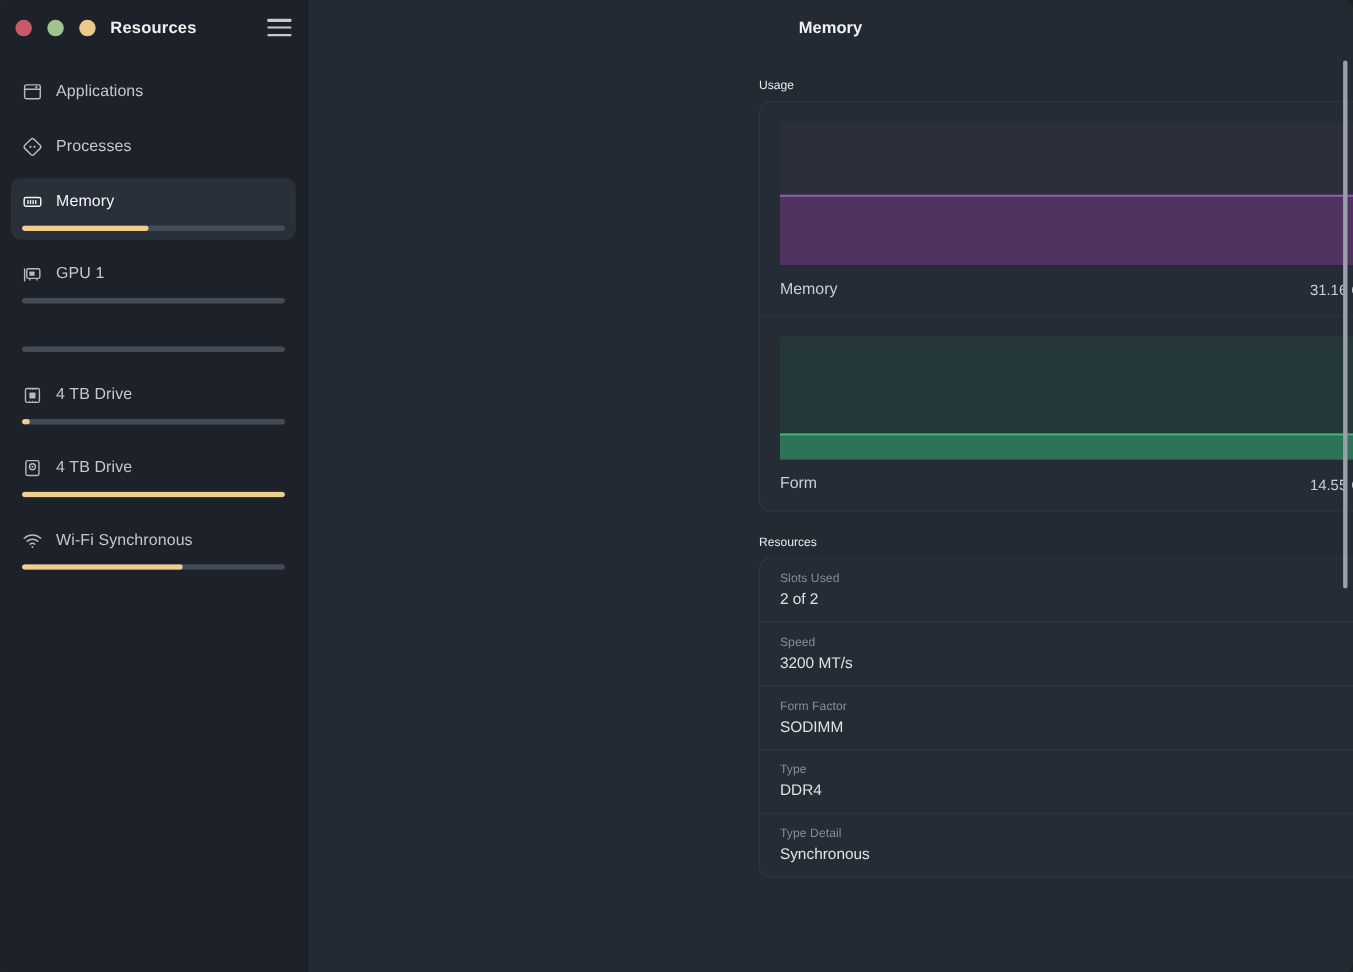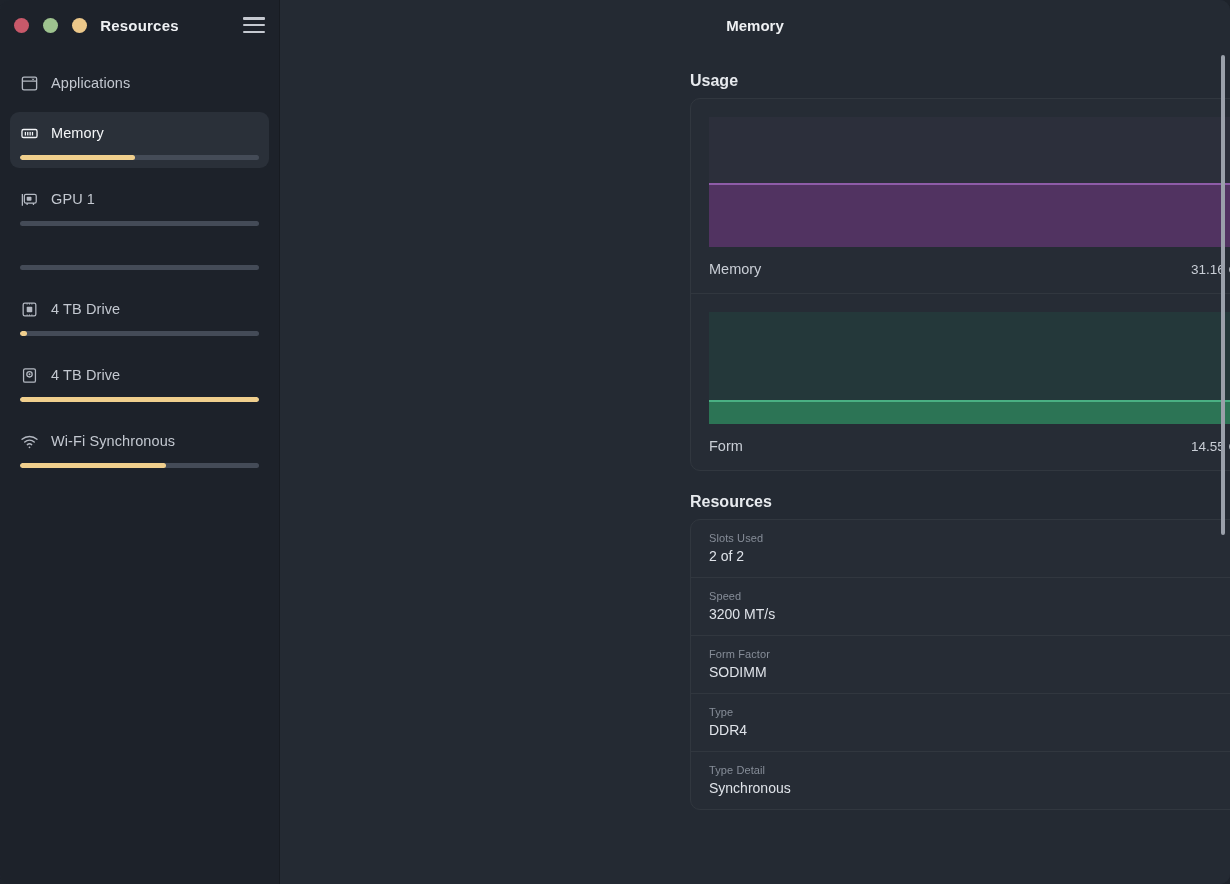--- a/index.html
+++ b/index.html
@@ -68,21 +68,21 @@
   .main {
     flex:1; height:884px; position:relative;
     background:#242a33; overflow:hidden;
   }
   .main-header {
     height:50px; display:flex; align-items:center; justify-content:center;
   }
   .main-title { font-size:15px; font-weight:bold; color:#eef0f3; }
   .content { padding:0 0 0 0; }
   .section-title {
-    font-size:16px; font-weight:bold; color:#e7eaee;
+    font-size:11px; font-weight:normal; color:#e7eaee;
     margin:22px 0 8px 410px;
   }
   .card {
     width:688px; margin-left:410px;
     background:#262c35;
     border:1px solid #31373f;
     border-radius:10px;
   }
 
   
@@ -148,20 +148,30 @@
         <div class="navitem">
           <div class="navrow">
             <span class="navicon"><svg viewBox="0 0 24 24" fill="none" stroke="currentColor" stroke-width="1.7">
                 <rect x="3" y="4" width="18" height="16" rx="2"></rect>
                 <path d="M3 9h18"></path>
                 <path d="M15.5 5.8l2 2M17.5 5.8l-2 2" stroke-width="1.2"></path>
               </svg></span>
             <span class="navlabel">Applications</span>
           </div>
         </div>
+        <div class="navitem">
+          <div class="navrow">
+            <span class="navicon"><svg viewBox="0 0 24 24" fill="none" stroke="currentColor" stroke-width="1.7">
+                <rect x="4.5" y="4.5" width="15" height="15" rx="2.5" transform="rotate(45 12 12)"></rect>
+                <circle cx="9.7" cy="12" r="1.3" fill="currentColor" stroke="none"></circle>
+                <circle cx="14.3" cy="12" r="1.3" fill="currentColor" stroke="none"></circle>
+              </svg></span>
+            <span class="navlabel">Processes</span>
+          </div>
+        </div>
         <div class="navitem selected">
           <div class="navrow">
             <span class="navicon"><svg viewBox="0 0 24 24" fill="none" stroke="currentColor" stroke-width="1.7">
                 <rect x="2.5" y="7" width="19" height="10" rx="2"></rect>
                 <rect x="6" y="10" width="1.6" height="4.5" fill="currentColor" stroke="none"></rect>
                 <rect x="9" y="10" width="1.6" height="4.5" fill="currentColor" stroke="none"></rect>
                 <rect x="12" y="10" width="1.6" height="4.5" fill="currentColor" stroke="none"></rect>
                 <rect x="15" y="10" width="1.6" height="4.5" fill="currentColor" stroke="none"></rect>
               </svg></span>
             <span class="navlabel">Memory</span>

